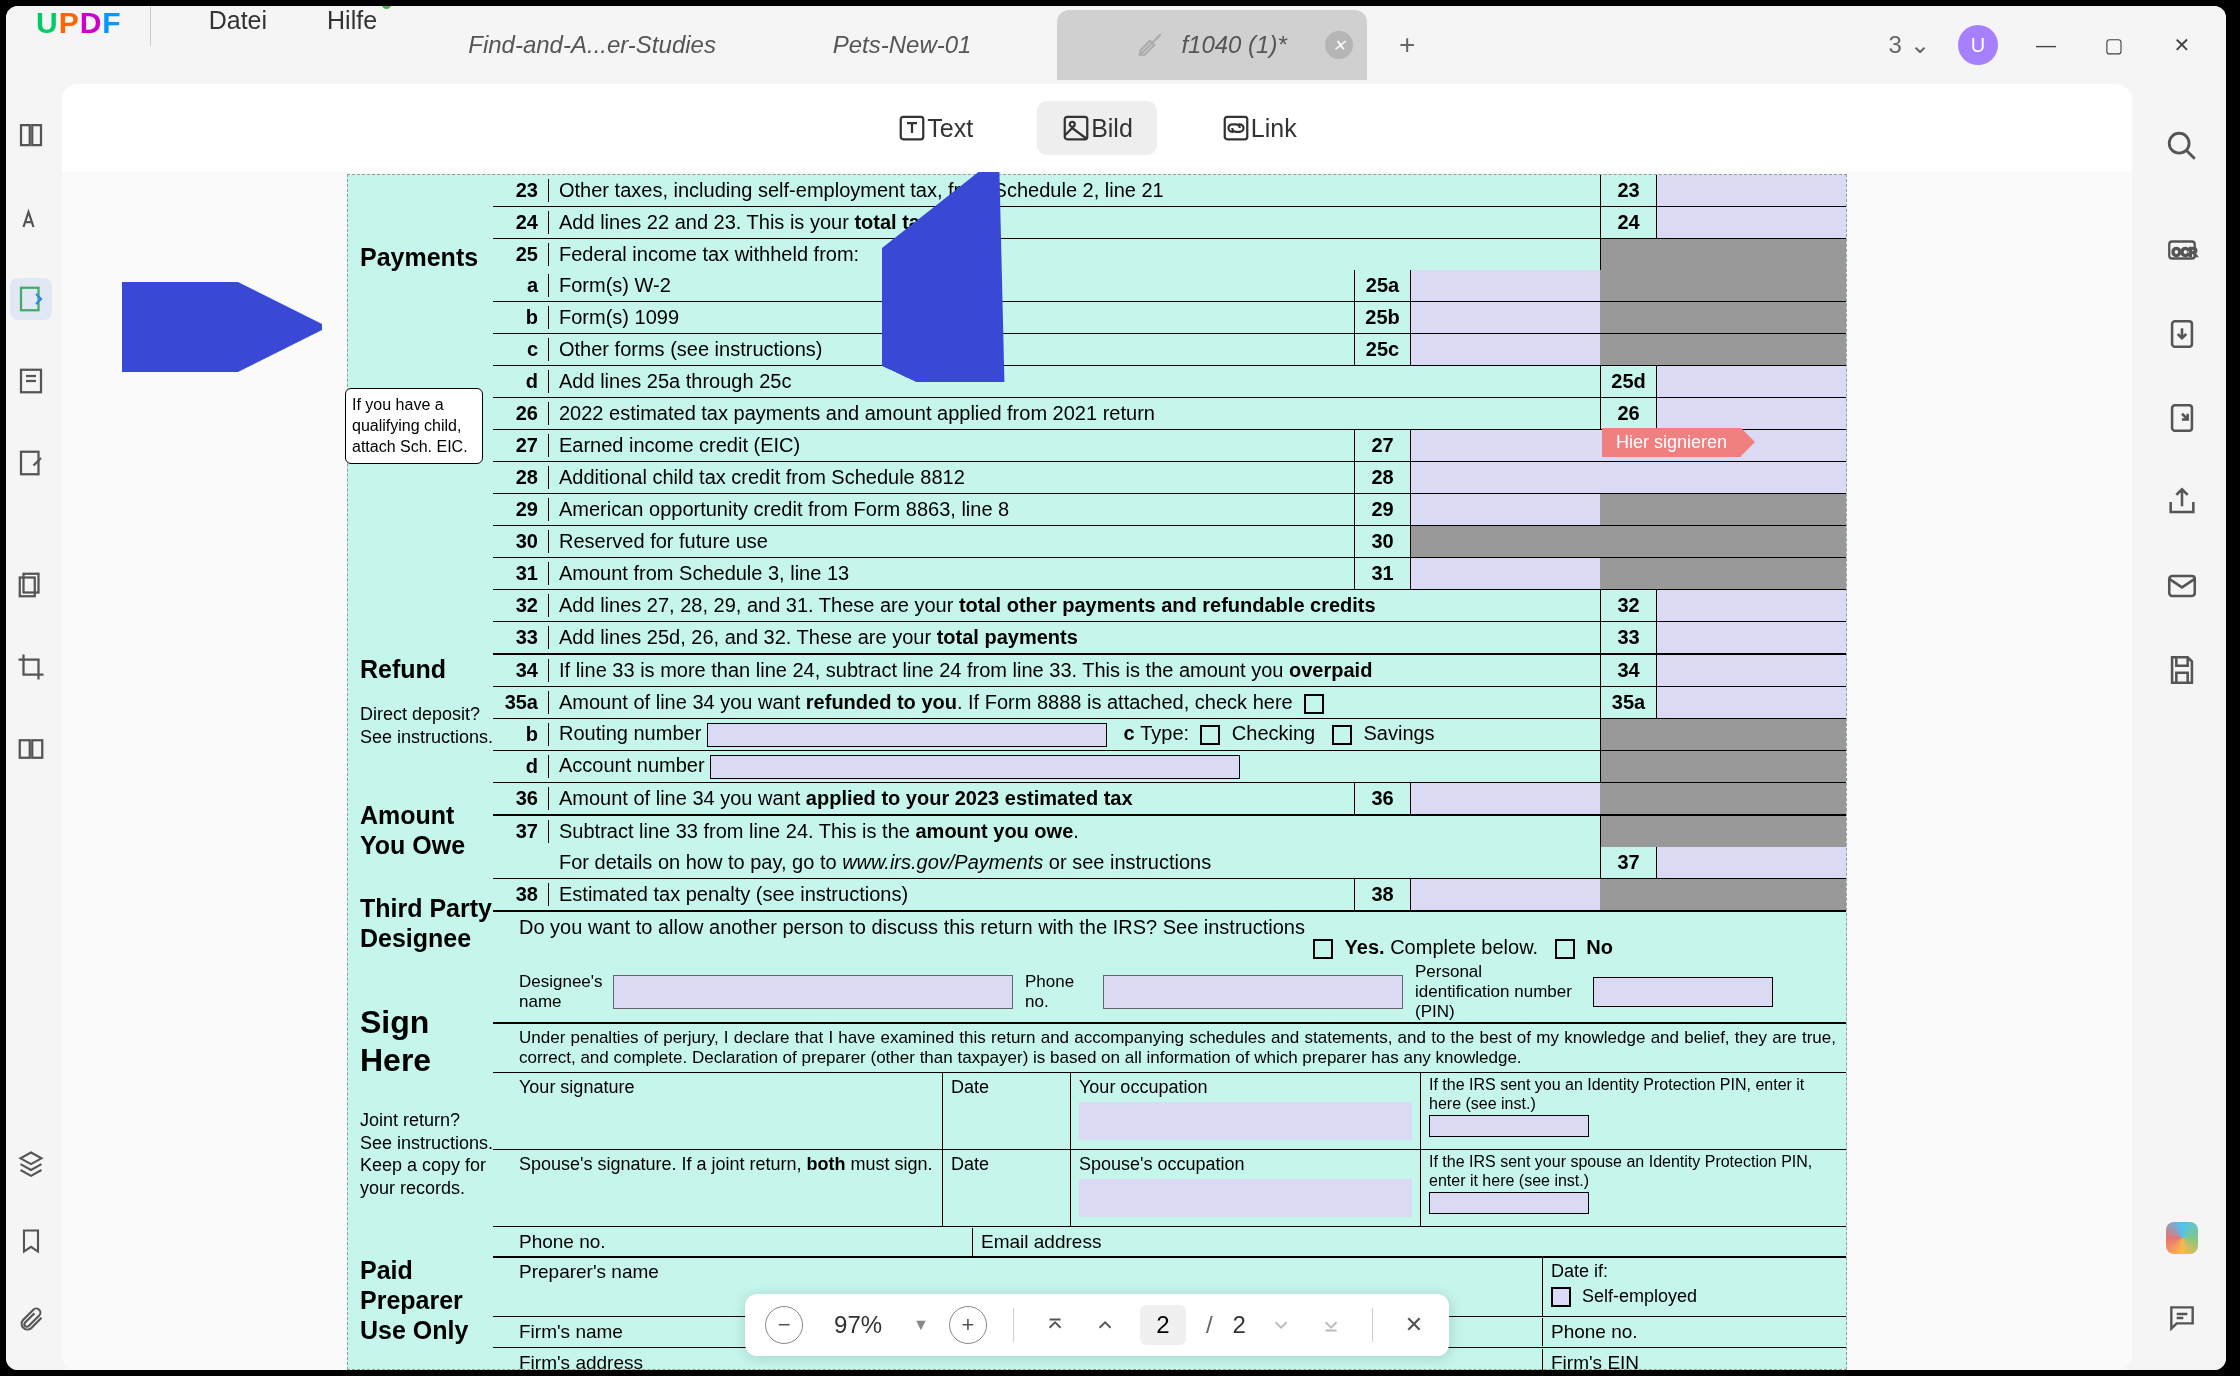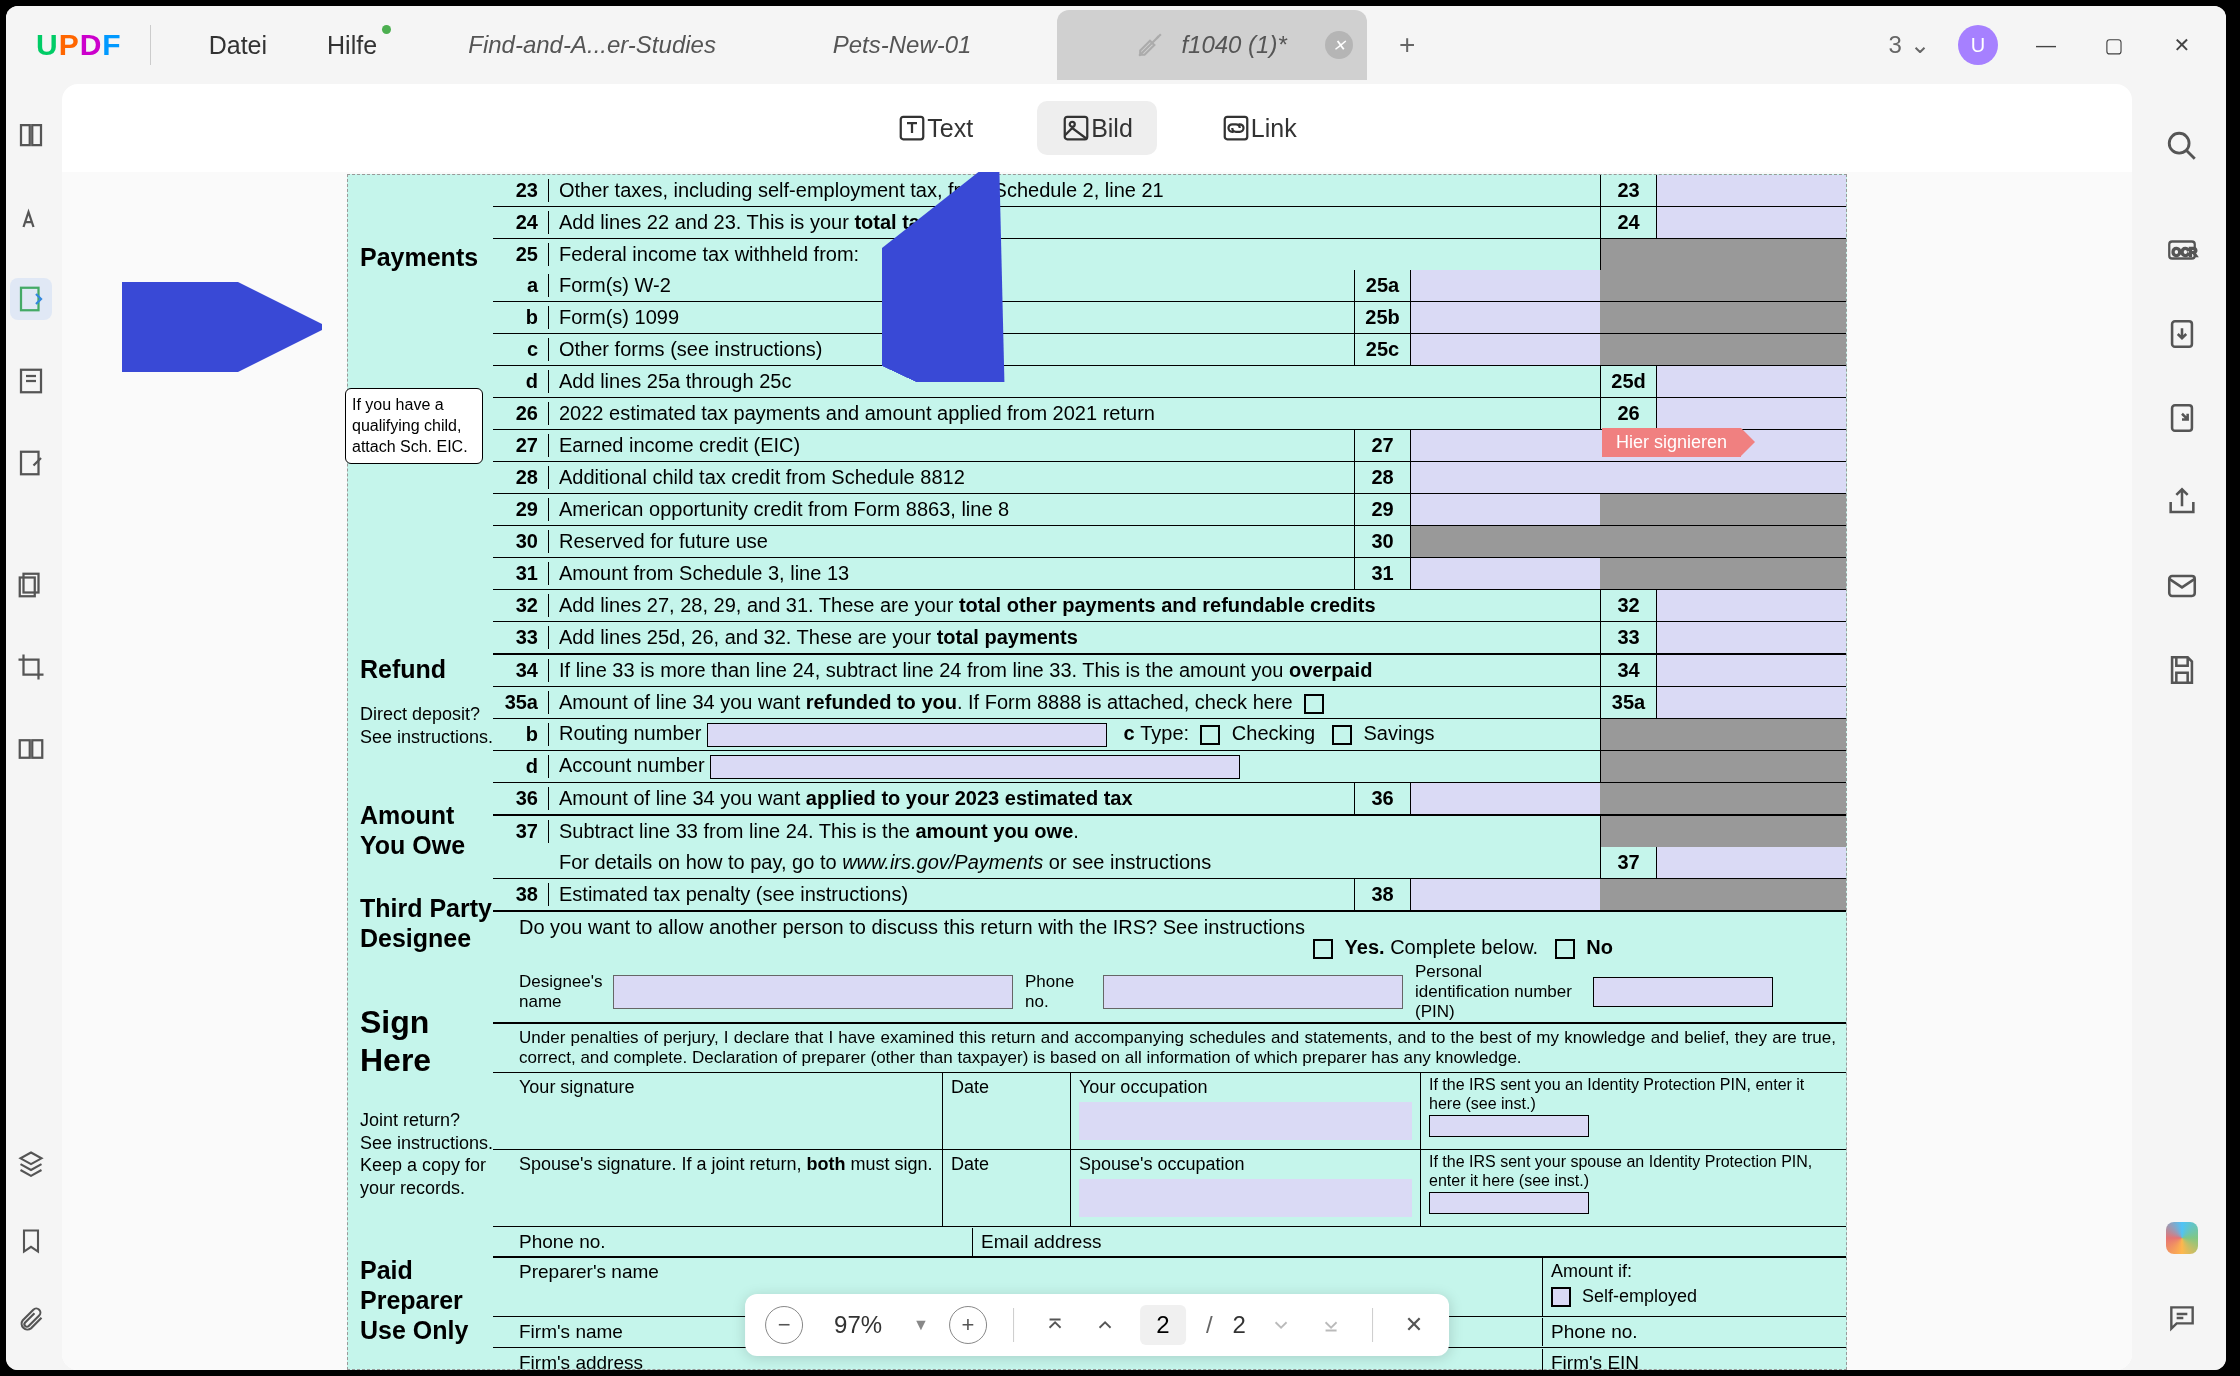--- a/index.html
+++ b/index.html
@@ -1,18 +1,18 @@
 <!DOCTYPE html>
 <html><head>
 <meta charset="utf-8">
 <style>
 * { box-sizing: border-box; margin: 0; padding: 0; }
 body { font-family: Arial, sans-serif; background: #000; width: 2240px; height: 1376px; overflow: hidden; font-size: 20px; }
 .app { width: 2220px; height: 1364px; margin: 6px; background: #f5f5f5; border-radius: 12px; overflow: hidden; display: flex; flex-direction: column; }
-.titlebar { height: 78px; display: flex; align-items: center; background: #f5f5f5; padding: 0 12px; }
+.titlebar { height: 78px; display: flex; background: #f5f5f5; padding: 0 12px; }
 .logo { font-weight: bold; font-size: 30px; margin-left: 18px; letter-spacing: 1px; }
 .logo .u { color: #00cc66; }
 .logo .p { color: #ff6600; }
 .logo .d { color: #cc00cc; }
 .logo .f { color: #0099ff; }
 .vdiv { width: 1px; height: 40px; background: #ccc; margin: 0 28px; }
 .menu-item { font-size: 25px; color: #333; margin: 0 30px; cursor: pointer; position: relative; }
 .green-dot { width: 9px; height: 9px; background: #4caf50; border-radius: 50%; position: absolute; top: -6px; right: -14px; }
 .tabs { display: flex; margin-left: 30px; align-items: center; height: 100%; }
 .tab { width: 310px; height: 70px; display: flex; align-items: center; justify-content: center; font-size: 24px; color: #555; position: relative; cursor: pointer; font-style: italic; }
@@ -413,21 +413,21 @@
                 </div>
             </div>
             <div class="row" style="border-bottom:2px solid #000">
               <div style="width:480px; font-size:19px; padding:3px 8px 3px 26px; border-right:1px solid #000">Phone no.</div>
               <div style="flex:1; font-size:19px; padding:3px 8px">Email address</div>
             </div>
 
             <div class="row" style="min-height:58px; align-items:flex-end">
               <div style="width:1050px; font-size:19px; padding:3px 8px 3px 26px; border-right:1px solid #000; height:58px">Preparer's name</div>
               <div style="flex:1; font-size:18px; padding:3px 8px; height:58px">
-                  <div>Amount if:</div>
+                  <div>Date if:</div>
                   <div style="margin-top:4px"><span class="cb" style="background:#dadaf5"></span> <span>Self-employed</span></div>
                 </div>
             </div>
             <div class="row">
               <div style="width:1050px; font-size:19px; padding:3px 8px 3px 26px; border-right:1px solid #000">Firm's name</div>
               <div style="flex:1; font-size:19px; padding:3px 8px">Phone no.</div>
             </div>
             <div class="row">
               <div style="width:1050px; font-size:19px; padding:3px 8px 3px 26px; border-right:1px solid #000">Firm's address</div>
               <div style="flex:1; font-size:19px; padding:3px 8px">Firm's EIN</div>

